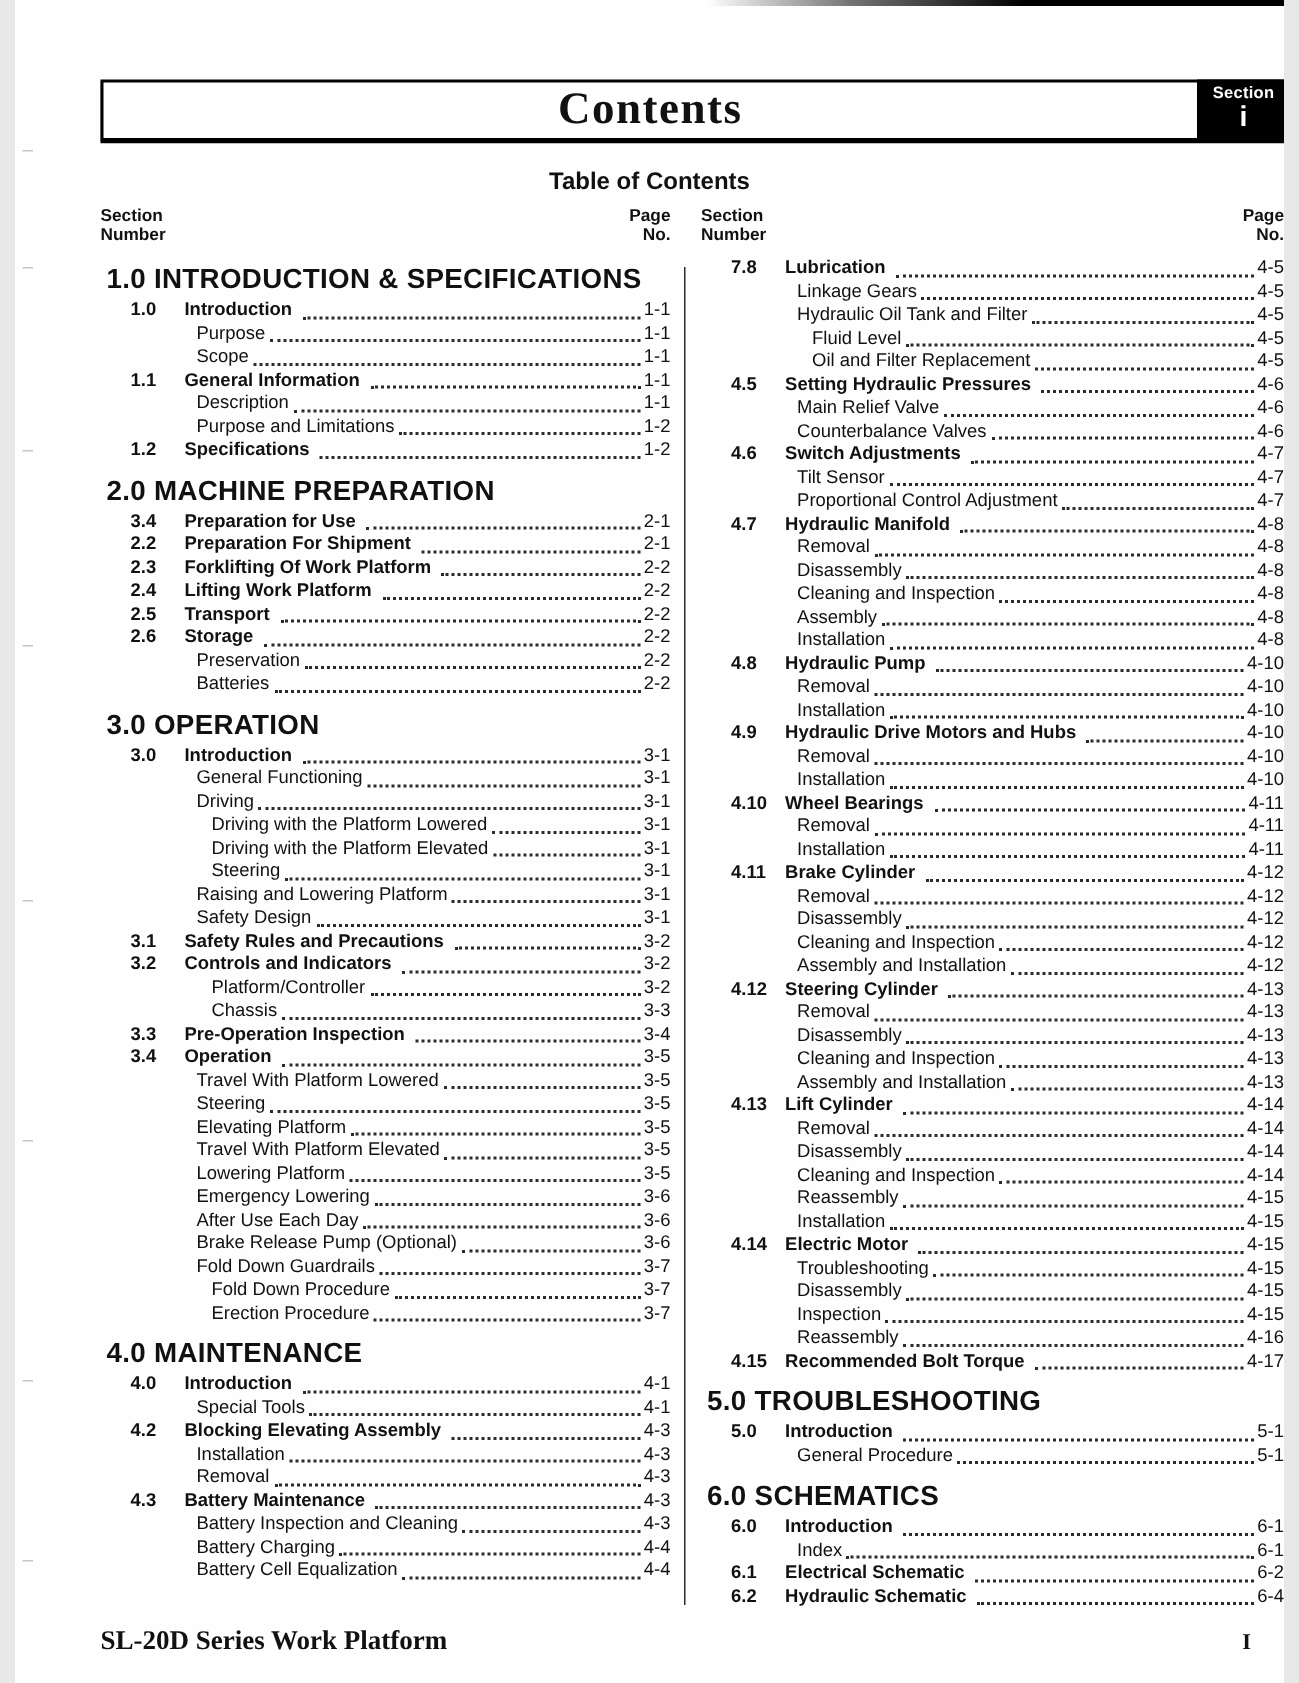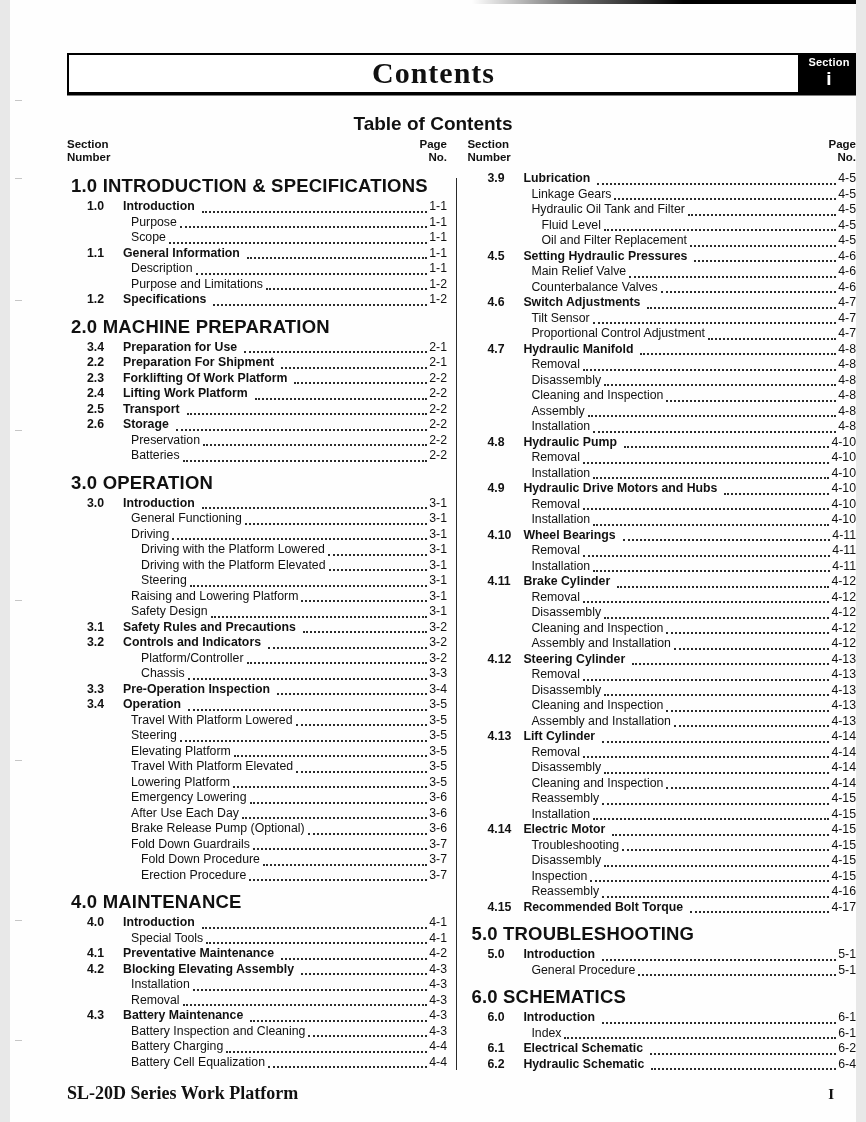--- a/index.html
+++ b/index.html
@@ -12,21 +12,21 @@
   
   .header-box{position:absolute;left:57px;top:53px;width:789px;height:37px;
         border:2px solid #000;box-shadow:0 1.5px 0 #000;background:#fff;}
   .header-title{position:absolute;left:0;right:60px;top:1px;text-align:center;
         font-family:"Liberation Serif",serif;font-weight:bold;font-size:30px;letter-spacing:1px;}
   .section-tab{position:absolute;right:-2px;top:-2px;width:62px;height:41px;background:#000;
         color:#fff;text-align:center;line-height:1;}
   .section-tab .t1{display:block;font-size:11px;font-weight:bold;margin-top:4px;letter-spacing:.2px;}
   .section-tab .t2{display:block;font-size:19px;font-weight:bold;margin-top:1px;}
   .subtitle{position:absolute;left:0;right:0;top:113px;text-align:center;
-        font-size:19px;font-weight:bold;}
+        font-size:16px;font-weight:bold;}
   
   .columns{position:absolute;left:57px;top:138px;width:789px;display:flex;}
   .col{display:flex;flex-direction:column;}
   .col-left{width:380px;}
   .col-right{flex:1;margin-left:10px;}
   .divider{width:1.4px;background:#2a2a2a;margin:40px 0 0 9px;height:892px;flex:none;}
   .col-head{display:flex;justify-content:space-between;font-size:11.5px;font-weight:bold;
         line-height:13px;margin-bottom:7px;}
   .col-head .right{text-align:right;margin-left:20px;}
   .col-body{flex:1;}
@@ -312,26 +312,20 @@
             <span class="label b">Introduction</span>
             <span class="dots"></span>
             <span class="pg">4-1</span>
           </div>
           <div class="entry lvl2">
             <span class="label">Special Tools</span>
             <span class="dots"></span>
             <span class="pg">4-1</span>
           </div>
           <div class="entry lvl1">
-            <span class="num">4.1</span>
-            <span class="label b">Preventative Maintenance</span>
-            <span class="dots"></span>
-            <span class="pg">4-2</span>
-          </div>
-          <div class="entry lvl1">
             <span class="num">4.2</span>
             <span class="label b">Blocking Elevating Assembly</span>
             <span class="dots"></span>
             <span class="pg">4-3</span>
           </div>
           <div class="entry lvl2">
             <span class="label">Installation</span>
             <span class="dots"></span>
             <span class="pg">4-3</span>
           </div>
@@ -372,21 +366,21 @@
           <div>Section</div>
           <div>Number</div>
         </div>
         <div class="right">
           <div>Page</div>
           <div>No.</div>
         </div>
       </div>
       <div class="col-body" id="col-right-body">
           <div class="entry lvl1">
-            <span class="num">3.9</span>
+            <span class="num">7.8</span>
             <span class="label b">Lubrication</span>
             <span class="dots"></span>
             <span class="pg">4-5</span>
           </div>
           <div class="entry lvl2">
             <span class="label">Linkage Gears</span>
             <span class="dots"></span>
             <span class="pg">4-5</span>
           </div>
           <div class="entry lvl2">

